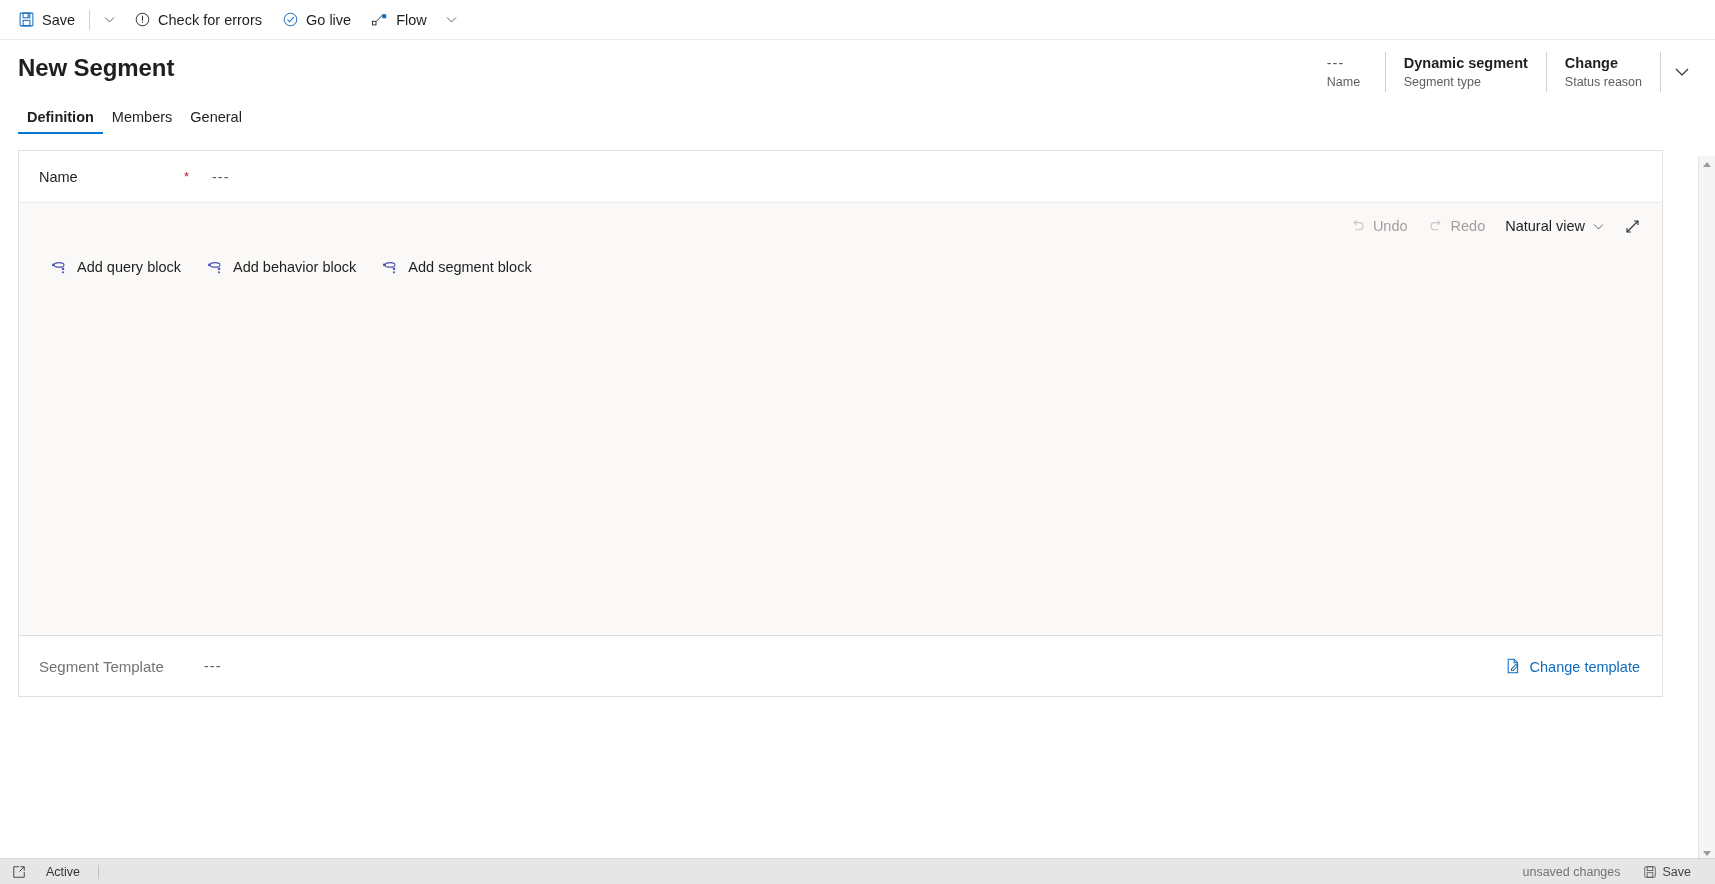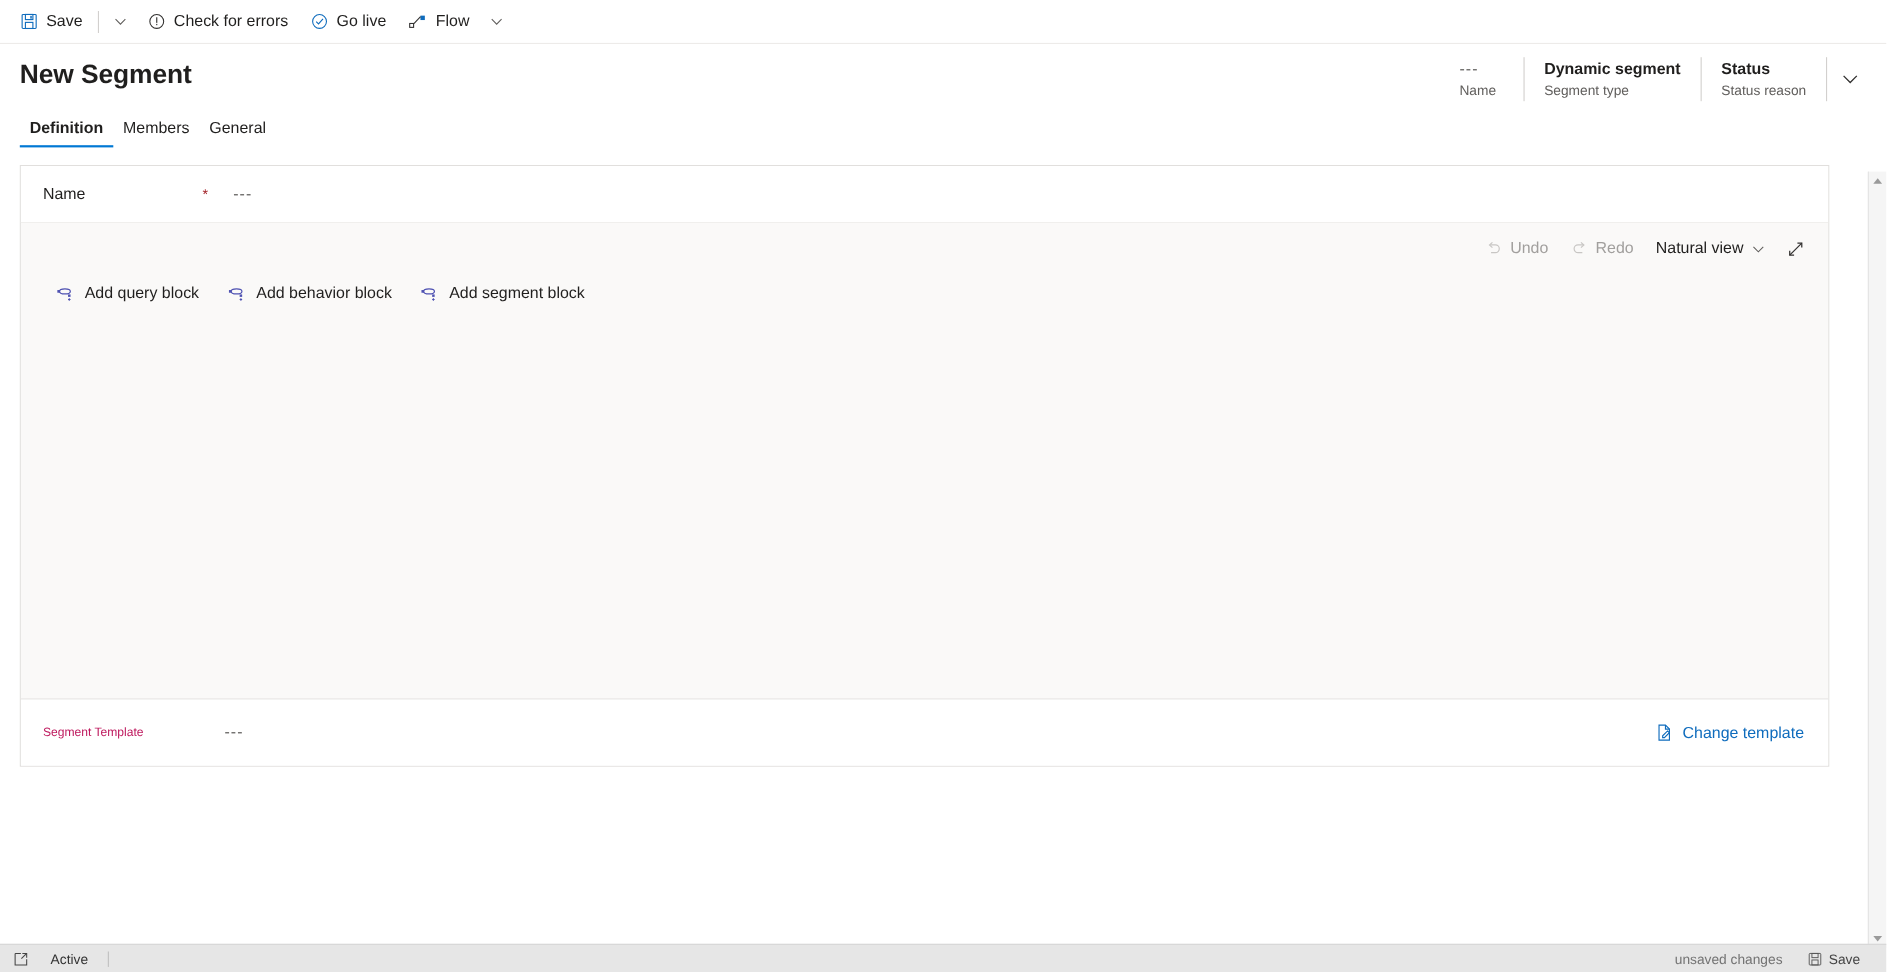--- a/index.html
+++ b/index.html
@@ -261,21 +261,21 @@
   
   .templaterow {
     height: 60px;
     display: flex;
     align-items: center;
     padding: 0 20px;
     background: #ffffff;
     box-sizing: border-box;
     position: relative;
   }
-  .tpl-label { font-size: 11px; color: #be185d; width: 165px; }
+  .tpl-label { font-size: 15px; color: #737373; width: 165px; }
   .tpl-value { font-size: 14.5px; color: #605e5c; letter-spacing: 1px; }
   .changetpl {
     position: absolute;
     right: 16px;
     top: 50%;
     transform: translateY(-50%);
     display: flex;
     align-items: center;
     gap: 8px;
     color: #0f6cbd;
@@ -427,21 +427,21 @@
   <div class="headerfields">
     <div class="hfield">
       <div class="hfield-value muted">---</div>
       <div class="hfield-label">Name</div>
     </div>
     <div class="hfield">
       <div class="hfield-value">Dynamic segment</div>
       <div class="hfield-label">Segment type</div>
     </div>
     <div class="hfield">
-      <div class="hfield-value">Status</div>
+      <div class="hfield-value">Change</div>
       <div class="hfield-label">Status reason</div>
     </div>
     <div class="head-chevron">
       <span class="ico">
         <svg width="16" height="16" viewBox="0 0 16 16">
             <path d="M2 5 L8 11 L14 5" stroke="#323130" stroke-width="1.2" fill="none"></path>
           </svg>
       </span>
     </div>
   </div>

